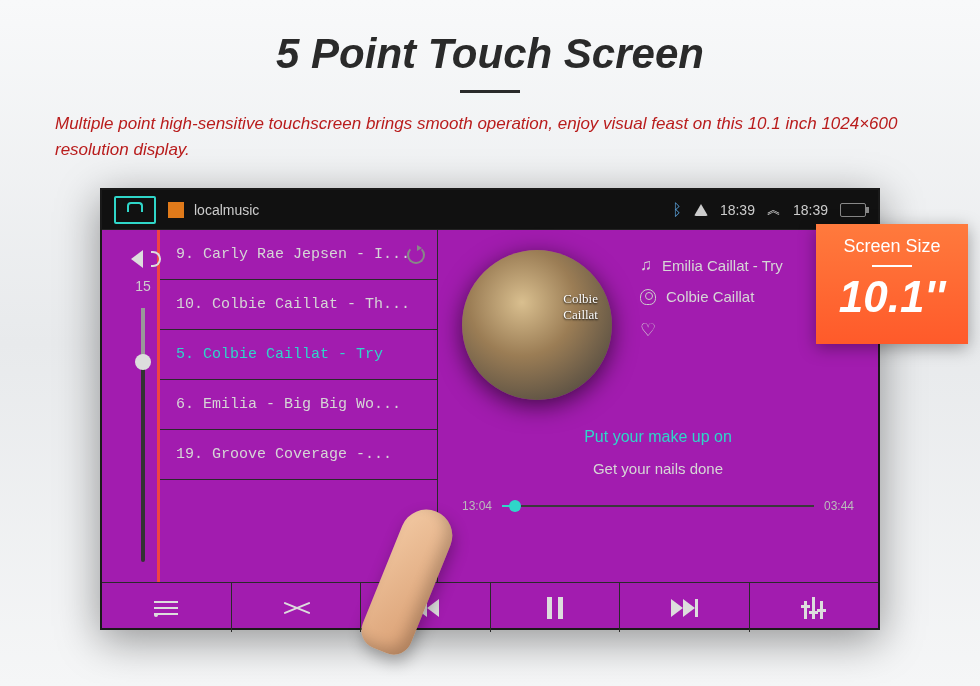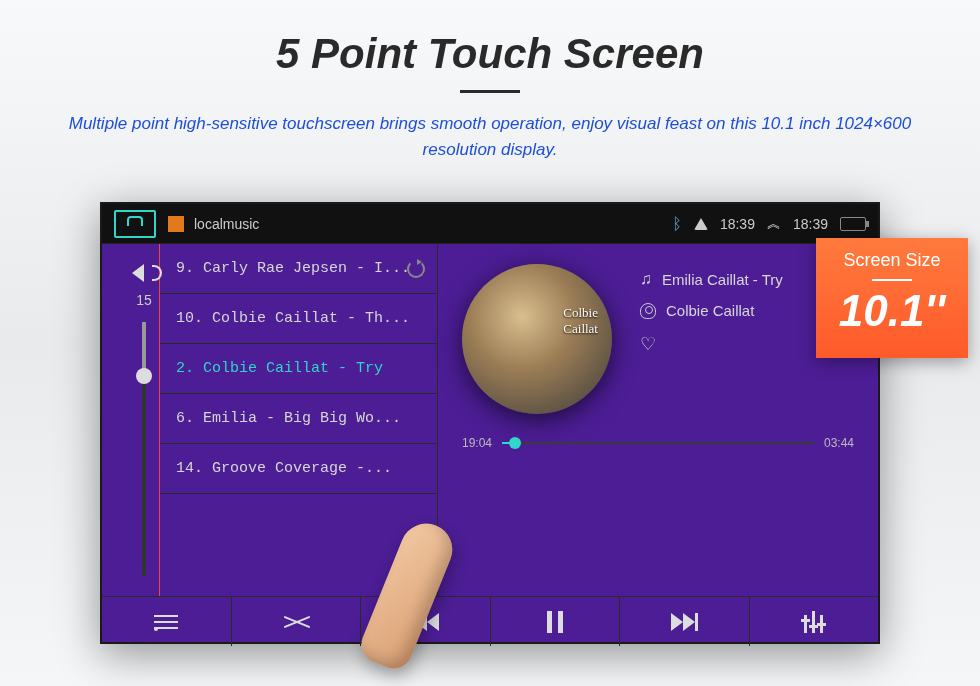--- a/index.html
+++ b/index.html
@@ -23,35 +23,35 @@
 }
 
 .title-underline {
   width: 60px;
   height: 3px;
   background: #2a2a2a;
   margin: 12px auto 0;
 }
 
 .hero-subtitle {
-  text-align: center;
+  text-align: left;
   font-size: 17px;
-  color: #1d4ed8;
+  color: #b91c1c;
   margin: 18px auto 0;
   max-width: 870px;
   line-height: 1.5;
   font-style: italic;
 }
 
 .device-frame {
   position: relative;
   width: 780px;
   height: 442px;
-  margin: 40px auto 0;
-  background: #4c1d95;
+  margin: 26px auto 0;
+  background: #a21caf;
   border: 2px solid #1a1a1a;
   box-shadow: 0 10px 40px rgba(0,0,0,.4);
 }
 
 .status-bar {
   height: 40px;
   background: #111;
   display: flex;
   align-items: center;
   padding: 0 12px;
@@ -127,21 +127,21 @@
   display: flex;
   height: 352px;
 }
 
 .vol-panel {
   width: 58px;
   display: flex;
   flex-direction: column;
   align-items: center;
   padding-top: 20px;
-  border-right: 1px solid #ef4444;
+  border-right: 3px solid #ef4444;
   padding-left: 27px;
 }
 
 .vol-icon {
   width: 24px;
   height: 18px;
   position: relative;
 }
 .vol-icon-speaker {
   width: 0; height: 0;
@@ -471,27 +471,27 @@
 
     <div class="playlist" id="playlist">
         <div class="playlist-item">
           <span>9. Carly Rae Jepsen - I...</span>
           <span class="loop-badge"></span>
         </div>
         <div class="playlist-item">
           <span>10. Colbie Caillat - Th...</span>
         </div>
         <div class="playlist-item active">
-          <span>2. Colbie Caillat - Try</span>
+          <span>5. Colbie Caillat - Try</span>
         </div>
         <div class="playlist-item">
           <span>6. Emilia - Big Big Wo...</span>
         </div>
         <div class="playlist-item">
-          <span>14. Groove Coverage -...</span>
+          <span>19. Groove Coverage -...</span>
         </div>
       </div>
 
     <div class="now-playing">
       <div class="np-top">
         <div class="album-art">
           <div class="album-text">
             <div>Colbie</div>
             <div>Caillat</div>
           </div>
@@ -504,23 +504,27 @@
           <div class="np-row">
             <span class="person-icon"></span>
             <span>Colbie Caillat</span>
           </div>
           <div class="np-row">
             <span class="heart-icon"></span>
           </div>
         </div>
       </div>
 
+      <div class="lyrics">
+        <div class="lyric-active">Put your make up on</div>
+        <div class="lyric-next">Get your nails done</div>
+      </div>
 
       <div class="progress">
-        <span>19:04</span>
+        <span>13:04</span>
         <div class="progress-track">
           <div class="progress-fill"></div>
           <div class="progress-thumb"></div>
         </div>
         <span>03:44</span>
       </div>
     </div>
 
   </div>
 

